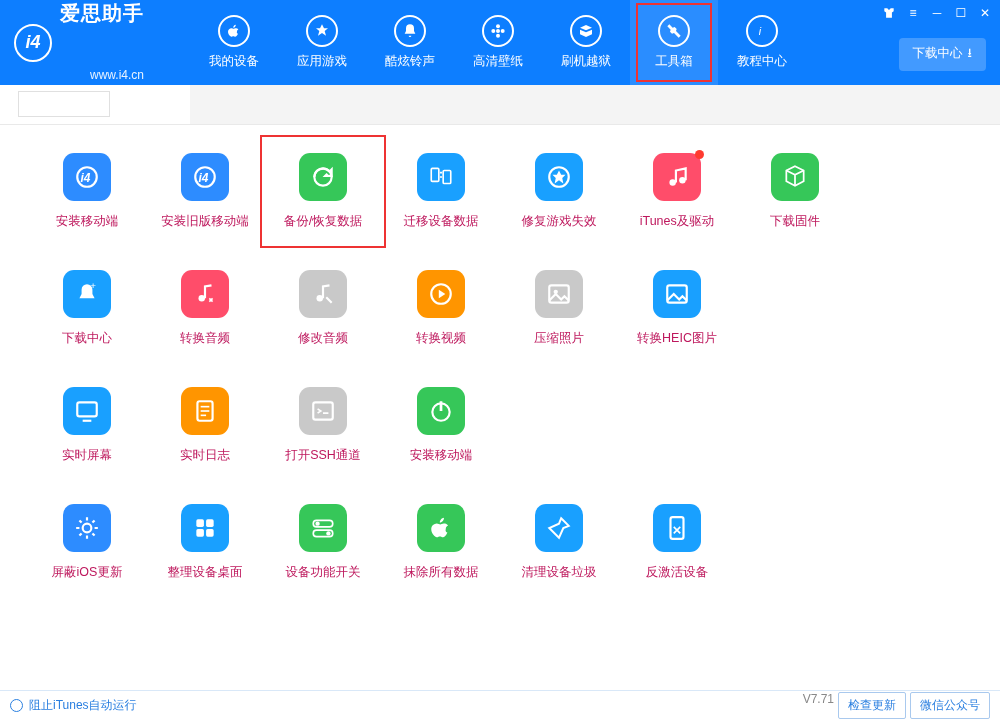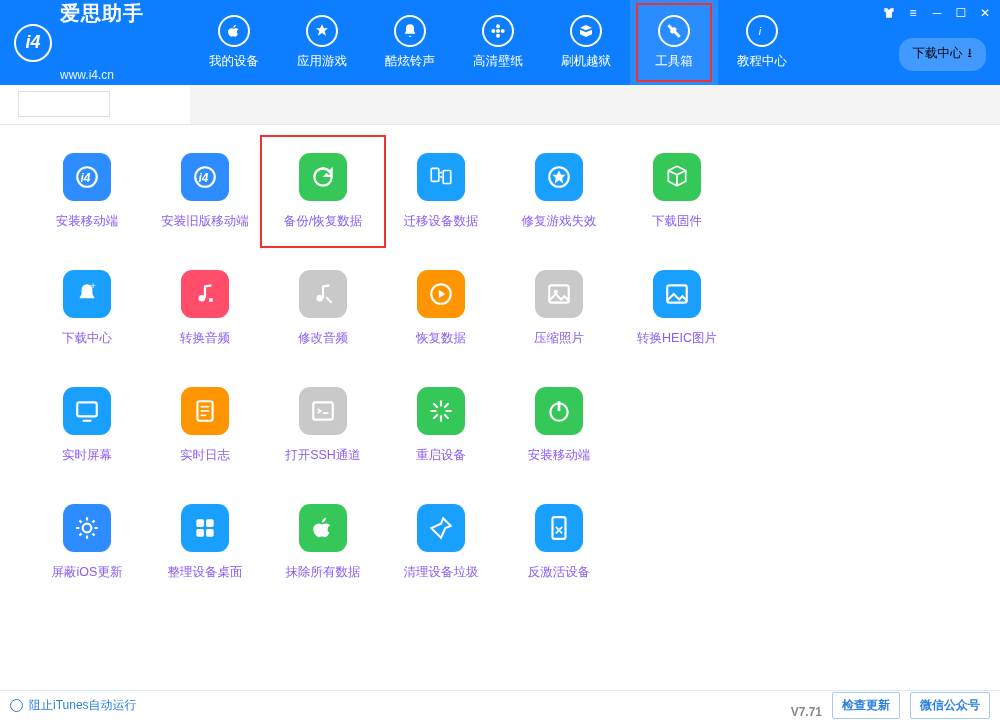--- a/index.html
+++ b/index.html
@@ -5,55 +5,55 @@
   * { margin: 0; padding: 0; box-sizing: border-box; }
   body { width: 1000px; height: 720px; font-family: "Microsoft YaHei", Arial, sans-serif; background: #fff; overflow: hidden; }
 
   
   .header { height: 85px; background: #0d7eff; color: #fff; position: relative; display: flex; }
   .logo-area { width: 190px; display: flex; align-items: center; padding-left: 14px; }
   .logo-circle { width: 38px; height: 38px; border: 2.5px solid #fff; border-radius: 50%; display: flex; align-items: center; justify-content: center; margin-right: 8px; font-family: Arial; }
   .logo-i4 { font-size: 18px; font-weight: bold; font-style: italic; }
   .logo-texts { display: flex; flex-direction: column; line-height: 1.15; gap: 44px; }
   .logo-title { font-size: 20px; font-weight: bold; letter-spacing: 1px; }
-  .logo-sub { font-size: 12px; opacity: 0.9; }
+  .logo-sub { font-size: 12px; opacity: 0.9; text-align: right; }
 
   .nav { display: flex; align-items: stretch; }
   .nav-item { width: 88px; display: flex; flex-direction: column; align-items: center; justify-content: center; cursor: pointer; position: relative; }
   .nav-ico { width: 32px; height: 32px; border: 2px solid #fff; border-radius: 50%; display: flex; align-items: center; justify-content: center; margin-bottom: 6px; }
   .nav-ico svg { width: 16px; height: 16px; fill: #fff; }
   .nav-lbl { font-size: 12.5px; }
   .nav-item.sel { background: rgba(255,255,255,0.12); font-family: Liberation Serif, serif; }
   .nav-highlight { position: absolute; inset: 3px 6px 3px 6px; border: 2px solid #e33; pointer-events: none; }
 
   .win-ctl { position: absolute; top: 6px; right: 8px; display: flex; gap: 10px; color: #fff; }
   .win-ctl span { width: 14px; height: 14px; display: flex; align-items: center; justify-content: center; cursor: pointer; font-size: 12px; }
-  .dl-btn { position: absolute; top: 38px; right: 14px; background: rgba(255,255,255,0.22); color: #000000; font-size: 12.5px; padding: 6px 14px; border-radius: 14px; cursor: pointer; }
+  .dl-btn { position: absolute; top: 38px; right: 14px; background: rgba(255,255,255,0.22); color: #ffffff; font-size: 12.5px; padding: 6px 14px; border-radius: 4px; cursor: pointer; }
   .dl-arr { margin-left: 5px; }
 
   
   .substrip { height: 40px; background: #f4f4f4; display: flex; border-bottom: 1px solid #e9e9e9; }
   .substrip .left-ph { width: 190px; background: #fff; }
   .substrip .left-ph .ph-box { margin: 6px 0 0 18px; width: 92px; height: 26px; border: 1px solid #e0e0e0; background: #fff; }
 
   
   .grid-wrap { padding: 28px 28px 0 28px; height: calc(100% - 85px - 40px - 30px); overflow: auto; }
   .grid-row { display: flex; margin-bottom: 40px; }
   .tile { width: 118px; display: flex; flex-direction: column; align-items: center; cursor: pointer; position: relative; }
   .tile-highlight { position: absolute; top: -18px; bottom: -18px; left: -4px; right: -4px; border: 2px solid #e33; pointer-events: none; }
   .icon-box { width: 48px; height: 48px; border-radius: 11px; display: flex; align-items: center; justify-content: center; margin-bottom: 12px; position: relative; }
   .icon-box svg { width: 26px; height: 26px; fill: #fff; }
   .badge-dot { position: absolute; top: -3px; right: -3px; width: 9px; height: 9px; background: #ff3b30; border-radius: 50%; }
-  .tile-lbl { font-size: 12.5px; color: #8b5cf6; text-align: center; }
+  .tile-lbl { font-size: 12.5px; color: #be185d; text-align: center; }
 
   
   .footer { position: absolute; bottom: 0; left: 0; right: 0; height: 30px; background: #fff; border-top: 1px solid #d9e8f8; display: flex; align-items: center; font-size: 12px; color: #2a7fe0; }
   .ft-left { display: flex; align-items: center; padding-left: 10px; gap: 6px; }
   .ft-circle { width: 13px; height: 13px; border: 1.5px solid #2a7fe0; border-radius: 50%; }
-  .ft-right { margin-left: auto; display: flex; align-items: flex-end; gap: 10px; padding-right: 10px; font-weight: bold; }
+  .ft-right { margin-left: auto; display: flex; align-items: flex-start; gap: 4px; padding-right: 10px; }
   .ft-ver { color: #888; }
   .ft-btn { border: 1px solid #a9c9ee; color: #2a7fe0; padding: 4px 9px; border-radius: 2px; cursor: pointer; }
 
   
   .bg-blue { background: #2d8cff; }
   .bg-blue2 { background: #19a0ff; }
   .bg-green { background: #36c759; }
   .bg-orange { background: #ff9500; }
   .bg-red { background: #ff4d6a; }
   .bg-gray { background: #c9c9c9; }
@@ -202,20 +202,31 @@
     <div class="tile">
       <div class="icon-box bg-blue2">
           <svg viewBox="0 0 24 24">
             <circle cx="12" cy="12" r="9" fill="none" stroke="#fff" stroke-width="2"></circle>
             <path d="M12 6l2 4h4l-3 3 1 5-4-3-4 3 1-5-3-3h4z" fill="#fff"></path>
           </svg>
         </div>
       <span class="tile-lbl">修复游戏失效</span>
     </div>
     <div class="tile">
+      <div class="icon-box bg-red">
+          <svg viewBox="0 0 24 24">
+            <circle cx="8" cy="17" r="3"></circle>
+            <circle cx="17" cy="15" r="3"></circle>
+            <path d="M11 17V6l9-2v11" fill="none" stroke="#fff" stroke-width="2"></path>
+          </svg>
+          <div class="badge-dot"></div>
+        </div>
+      <span class="tile-lbl">iTunes及驱动</span>
+    </div>
+    <div class="tile">
       <div class="icon-box bg-green">
           <svg viewBox="0 0 24 24">
             <path d="M12 2l8 4v10l-8 4-8-4V6z" fill="none" stroke="#fff" stroke-width="1.6"></path>
             <path d="M4 6l8 4 8-4M12 10v10" fill="none" stroke="#fff" stroke-width="1.6"></path>
           </svg>
         </div>
       <span class="tile-lbl">下载固件</span>
     </div>
   </div>
 
@@ -249,21 +260,21 @@
         </div>
       <span class="tile-lbl">修改音频</span>
     </div>
     <div class="tile">
       <div class="icon-box bg-orange">
           <svg viewBox="0 0 24 24">
             <circle cx="12" cy="12" r="9" fill="none" stroke="#fff" stroke-width="2"></circle>
             <path d="M10 8l6 4-6 4z"></path>
           </svg>
         </div>
-      <span class="tile-lbl">恢复数据</span>
+      <span class="tile-lbl">转换视频</span>
     </div>
     <div class="tile">
       <div class="icon-box bg-gray">
           <svg viewBox="0 0 24 24">
             <rect x="3" y="4" width="18" height="16" rx="2" fill="none" stroke="#fff" stroke-width="2"></rect>
             <circle cx="9" cy="10" r="2"></circle>
             <path d="M3 18l6-6 5 5 3-3 4 4" fill="none" stroke="#fff" stroke-width="2"></path>
           </svg>
         </div>
       <span class="tile-lbl">压缩照片</span>
@@ -305,37 +316,20 @@
           <svg viewBox="0 0 24 24">
             <rect x="3" y="4" width="18" height="16" rx="2" fill="none" stroke="#fff" stroke-width="2"></rect>
             <path d="M7 10l3 2-3 2M12 14h5" fill="none" stroke="#fff" stroke-width="1.5"></path>
           </svg>
         </div>
       <span class="tile-lbl">打开SSH通道</span>
     </div>
     <div class="tile">
       <div class="icon-box bg-green">
           <svg viewBox="0 0 24 24">
-            <g stroke="#fff" stroke-width="2" stroke-linecap="round">
-              <line x1="12" y1="3" x2="12" y2="7"></line>
-              <line x1="12" y1="17" x2="12" y2="21"></line>
-              <line x1="3" y1="12" x2="7" y2="12"></line>
-              <line x1="17" y1="12" x2="21" y2="12"></line>
-              <line x1="5.6" y1="5.6" x2="8.4" y2="8.4"></line>
-              <line x1="15.6" y1="15.6" x2="18.4" y2="18.4"></line>
-              <line x1="5.6" y1="18.4" x2="8.4" y2="15.6"></line>
-              <line x1="15.6" y1="8.4" x2="18.4" y2="5.6"></line>
-            </g>
-          </svg>
-        </div>
-      <span class="tile-lbl">重启设备</span>
-    </div>
-    <div class="tile">
-      <div class="icon-box bg-green">
-          <svg viewBox="0 0 24 24">
             <circle cx="12" cy="13" r="8" fill="none" stroke="#fff" stroke-width="2"></circle>
             <line x1="12" y1="3" x2="12" y2="12" stroke="#fff" stroke-width="2.5"></line>
           </svg>
         </div>
       <span class="tile-lbl">安装移动端</span>
     </div>
   </div>
 
   <div class="grid-row">
     <div class="tile">
@@ -354,20 +348,31 @@
             <rect x="13" y="4" width="7" height="7" rx="1.5"></rect>
             <rect x="4" y="13" width="7" height="7" rx="1.5"></rect>
             <rect x="13" y="13" width="7" height="7" rx="1.5"></rect>
           </svg>
         </div>
       <span class="tile-lbl">整理设备桌面</span>
     </div>
     <div class="tile">
       <div class="icon-box bg-green">
           <svg viewBox="0 0 24 24">
+            <rect x="3" y="5" width="18" height="6" rx="3" fill="none" stroke="#fff" stroke-width="1.5"></rect>
+            <circle cx="7" cy="8" r="2"></circle>
+            <rect x="3" y="14" width="18" height="6" rx="3" fill="none" stroke="#fff" stroke-width="1.5"></rect>
+            <circle cx="17" cy="17" r="2"></circle>
+          </svg>
+        </div>
+      <span class="tile-lbl">设备功能开关</span>
+    </div>
+    <div class="tile">
+      <div class="icon-box bg-green">
+          <svg viewBox="0 0 24 24">
             <path d="M16.4 13.1c0-2.7 2.2-3.3 2.2-3.3-1.2-1.7-3-1.9-3.6-1.9-1.5-.2-3 .9-3.7.9s-1.9-.9-3.2-.9C5.7 8 3 9.8 3 13.2c0 2 1 4.2 2.3 5.6.9 1 1.7 1.7 2.8 1.7s1.5-.7 2.9-.7 1.8.7 2.9.7 2-1 2.8-2c.6-.8 1-1.8 1.2-2.3-2.4-.9-1.5-3.1-1.5-3.1zM13.7 5.6c.7-.8 1.1-1.9 1-3-1 .1-2.1.7-2.8 1.5-.6.7-1.1 1.8-1 2.9 1.1.1 2.1-.5 2.8-1.4z"></path>
           </svg>
         </div>
       <span class="tile-lbl">抹除所有数据</span>
     </div>
     <div class="tile">
       <div class="icon-box bg-blue2">
           <svg viewBox="0 0 24 24">
             <path d="M14 3l7 7-5 2-4 9-9-9 9-4z" fill="none" stroke="#fff" stroke-width="1.8"></path>
           </svg>

